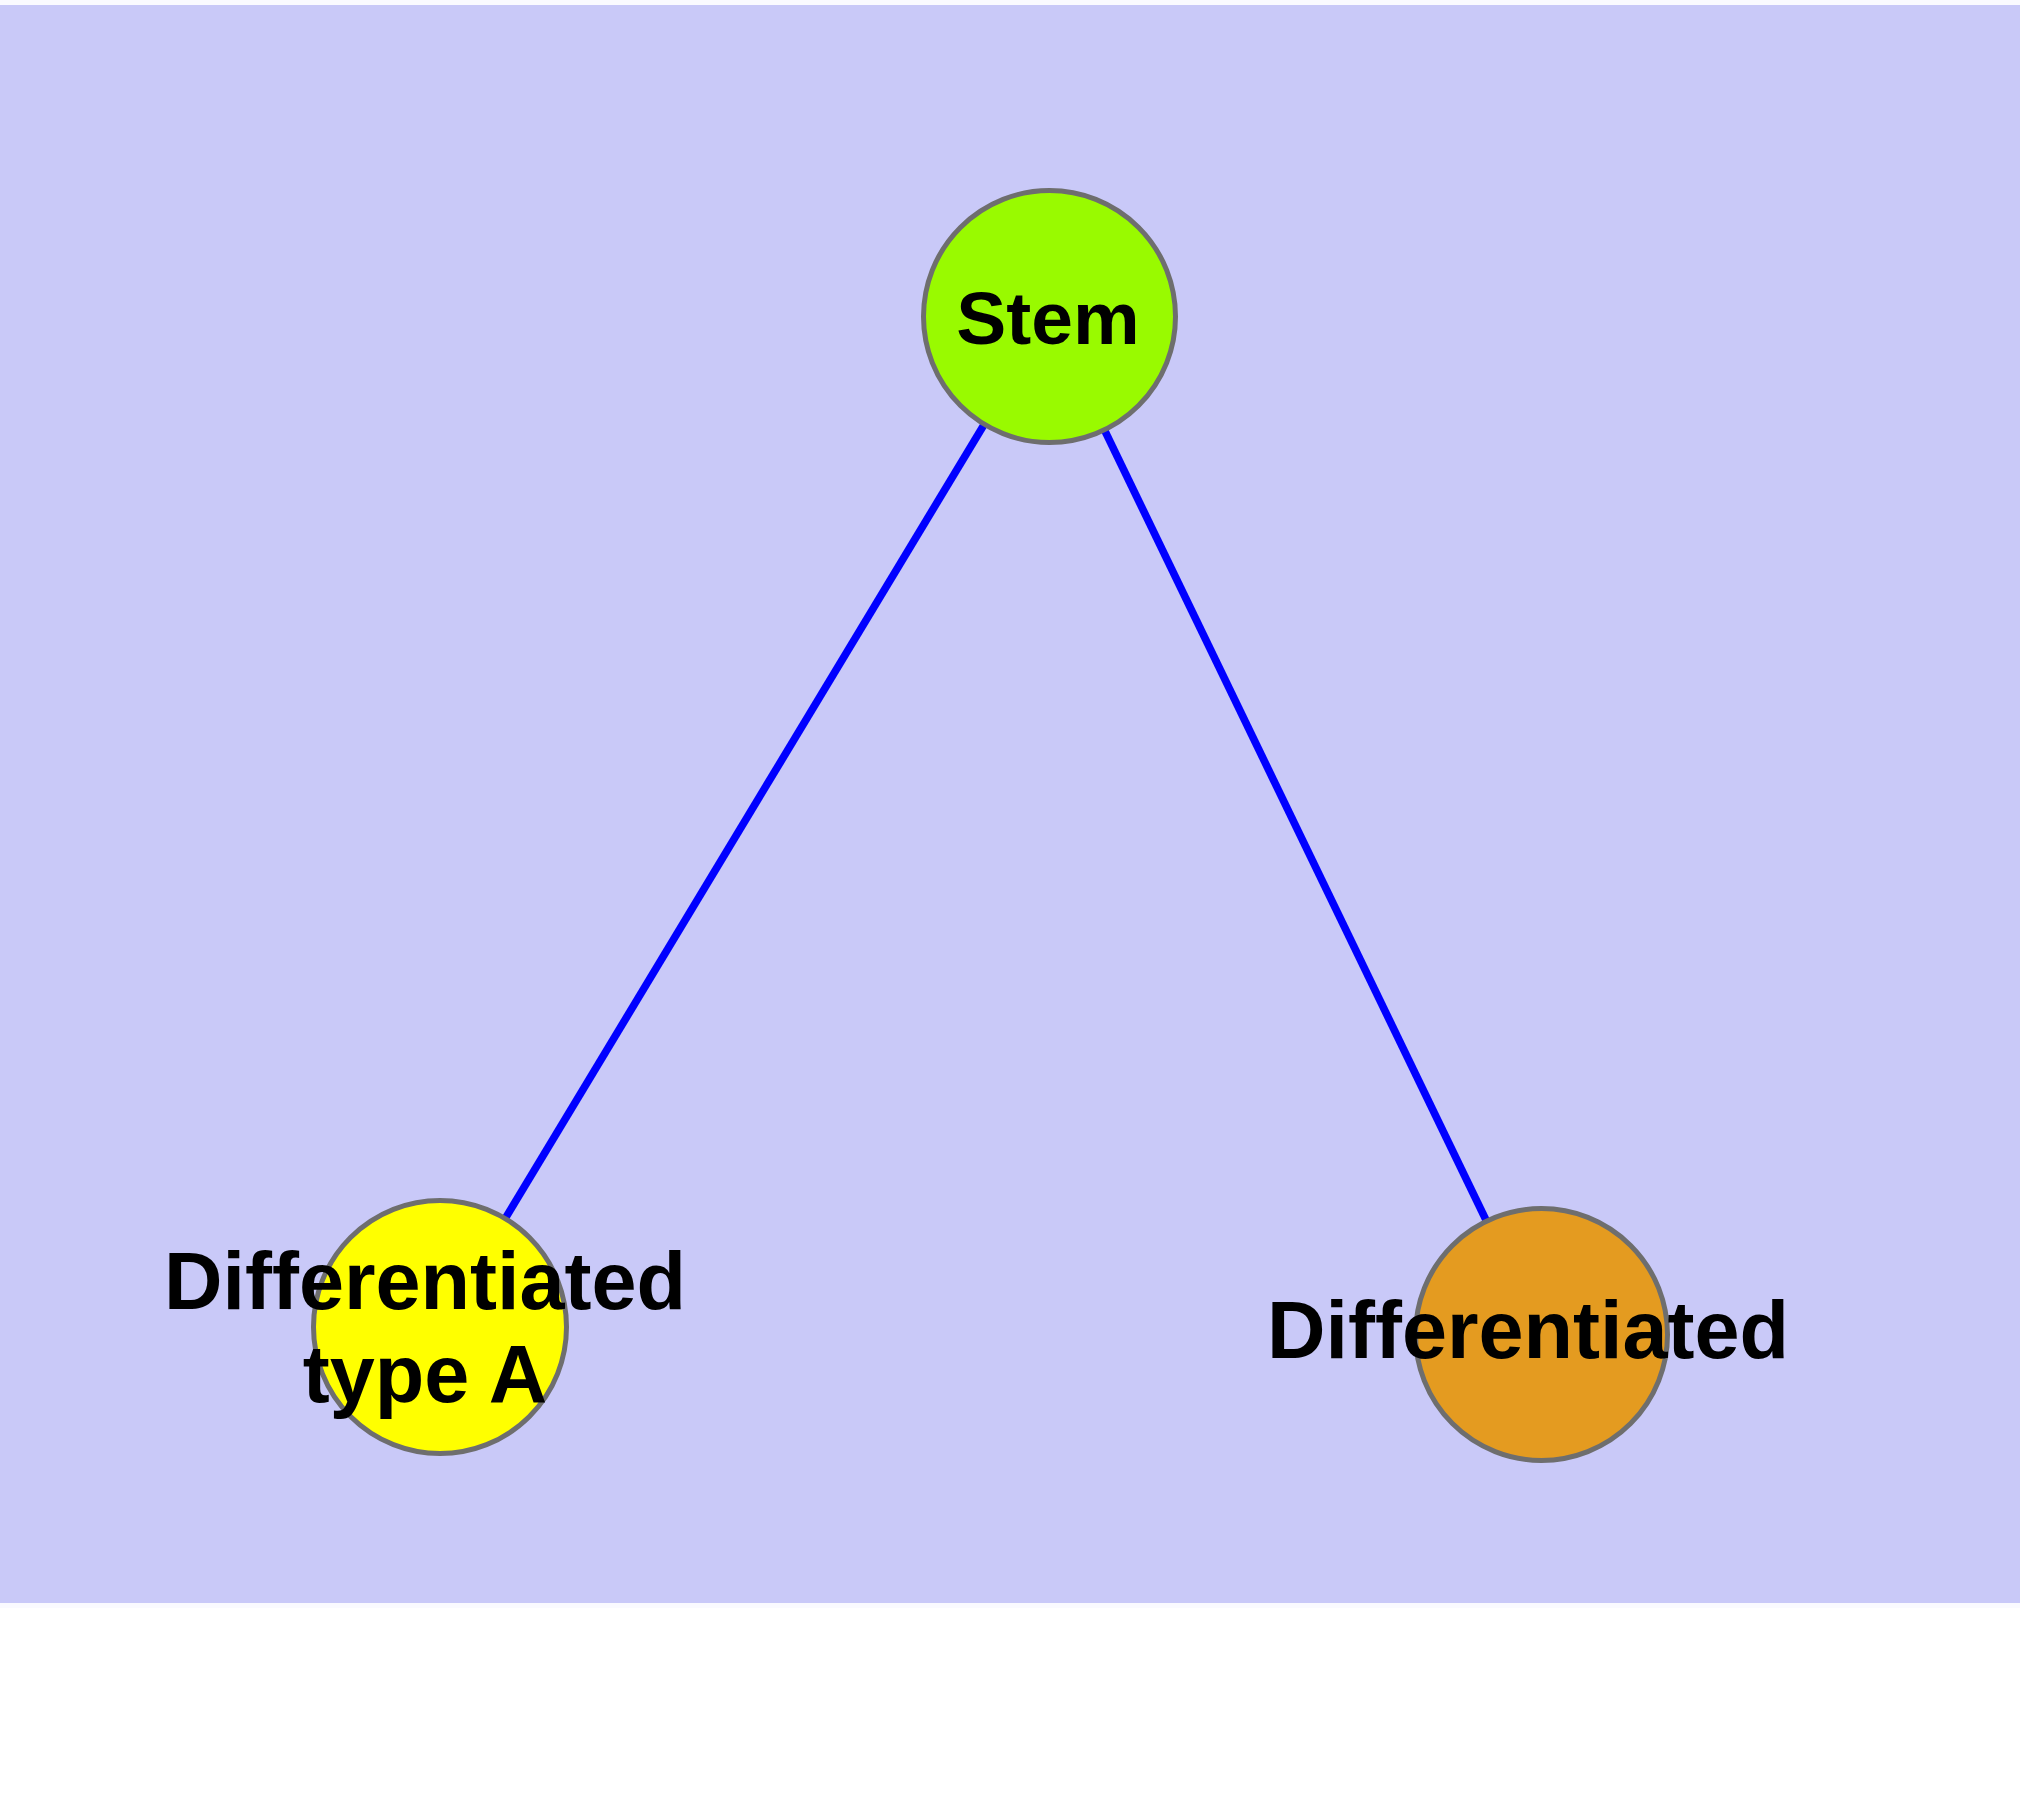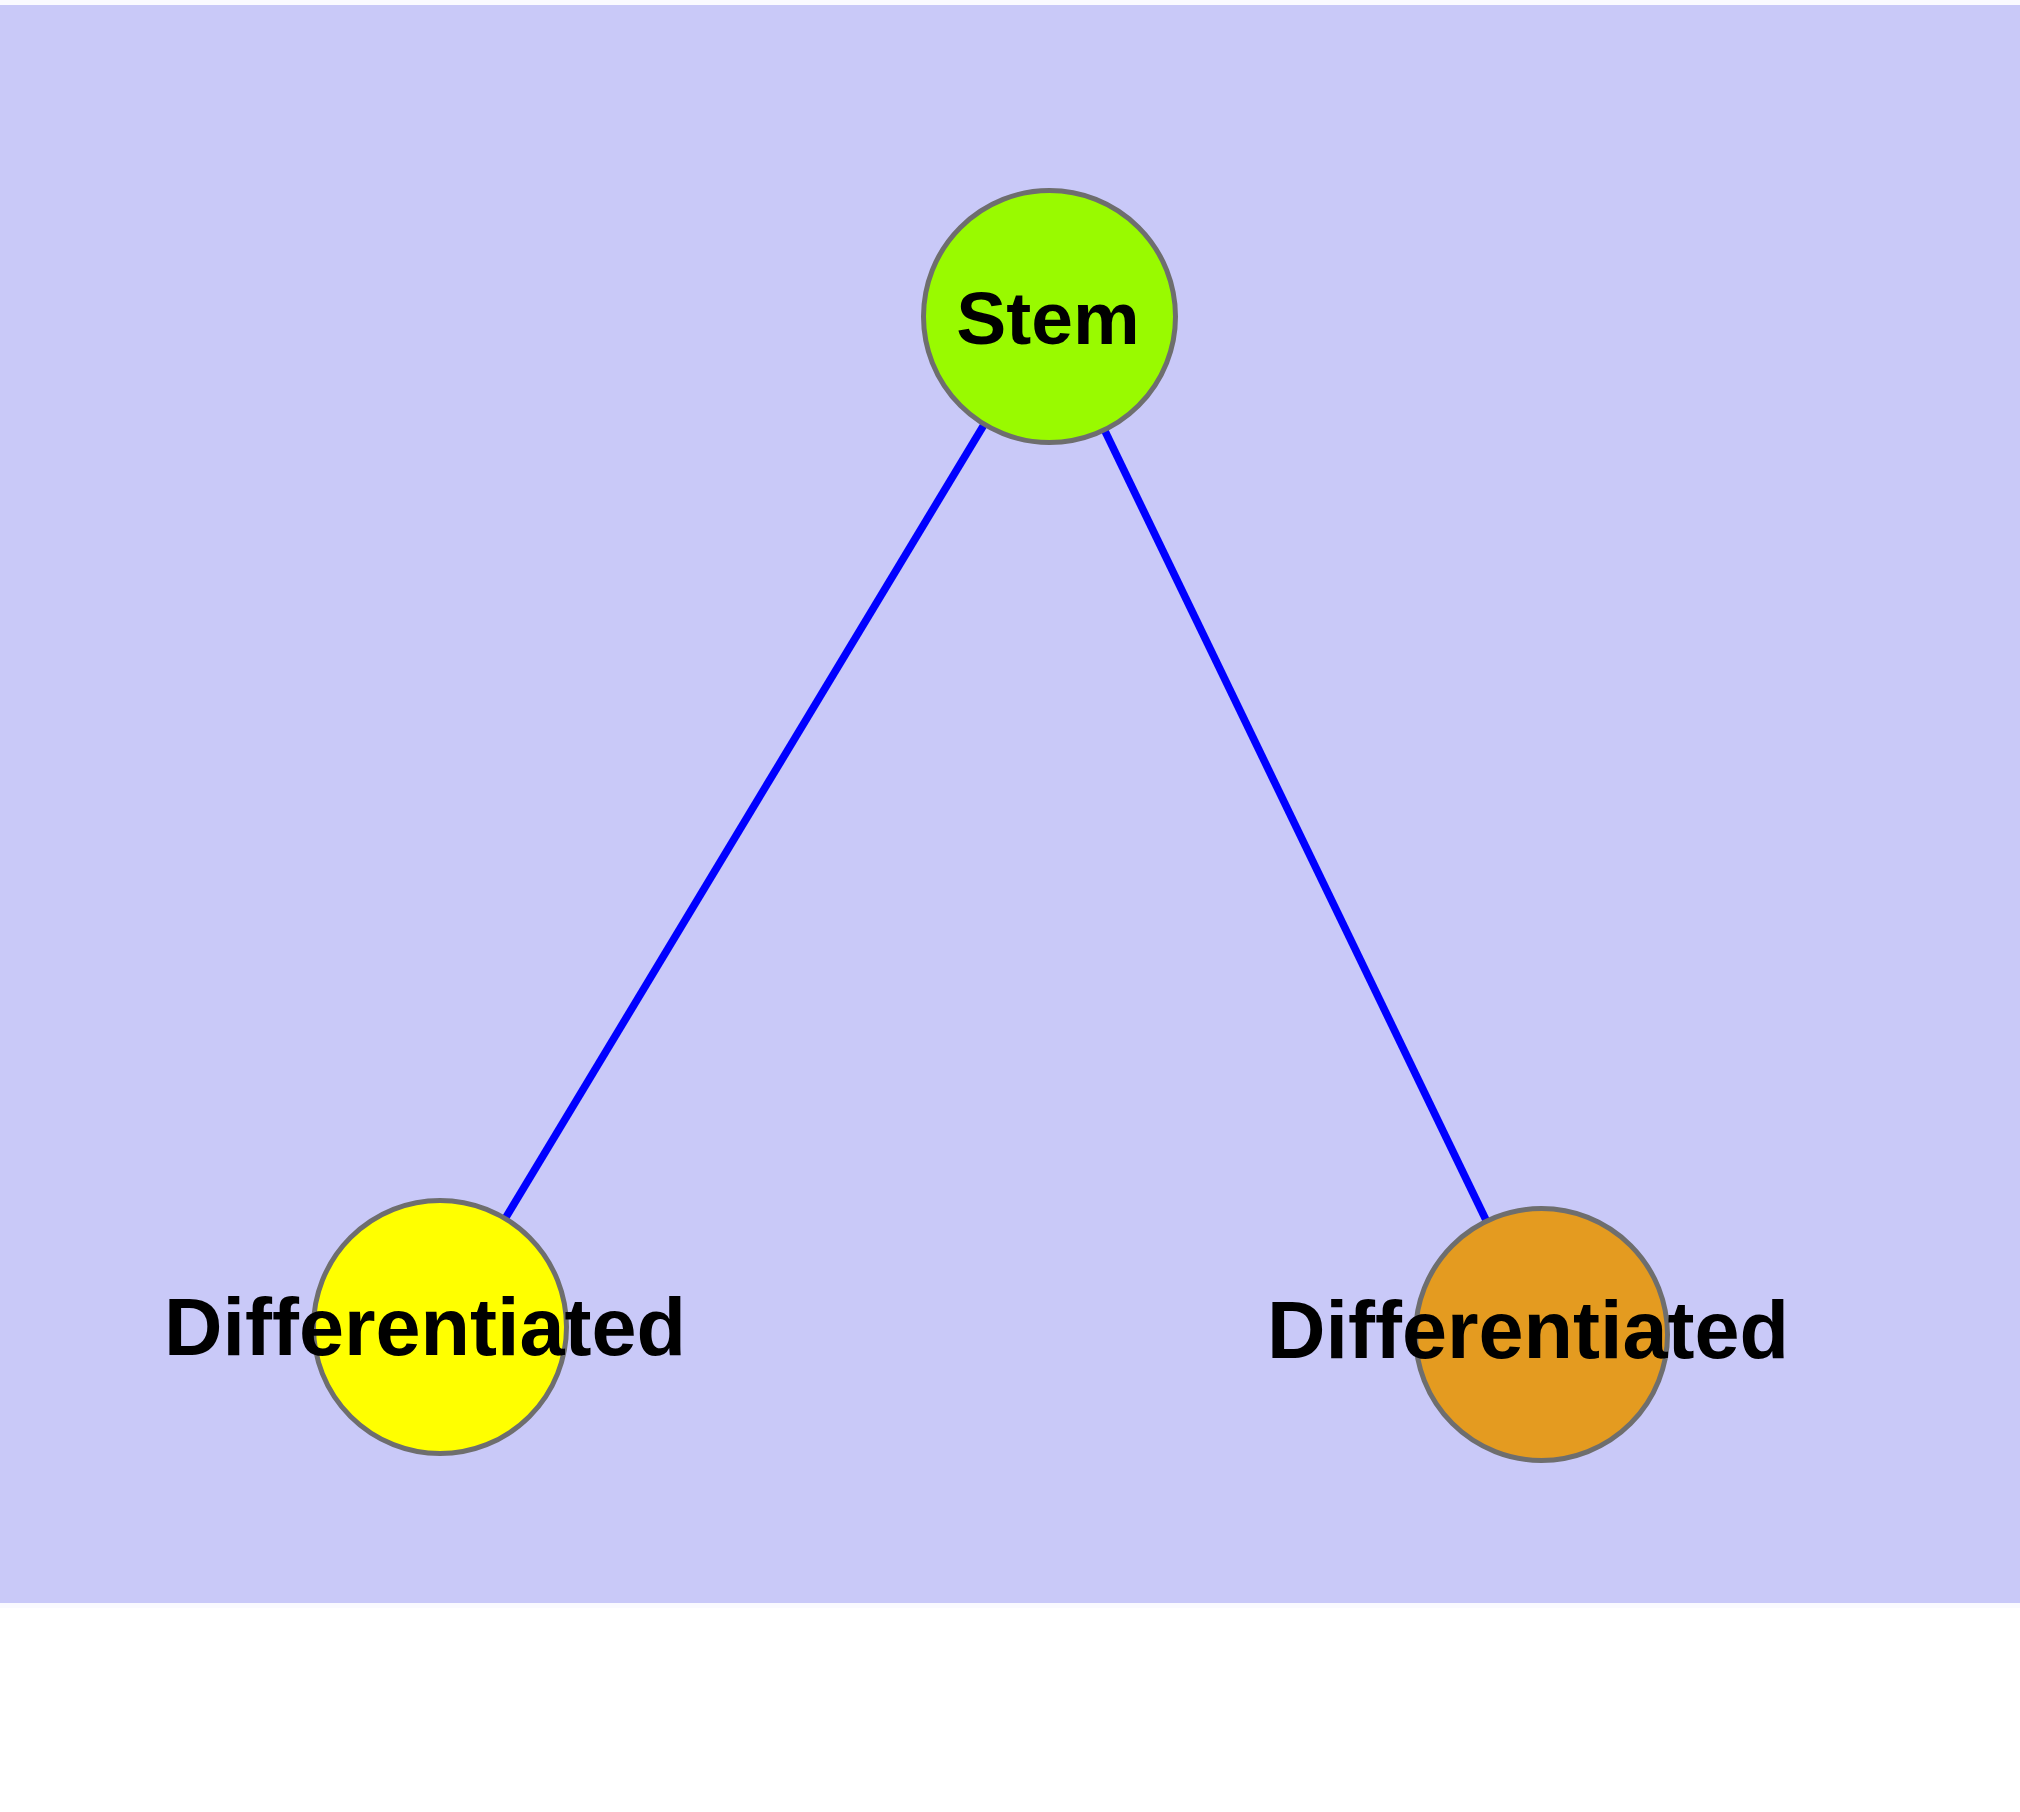--- a/index.html
+++ b/index.html
@@ -98,20 +98,21 @@
   <div class="node node-stem" style="background-color: rgb(153, 250, 0); border-color: rgb(110, 110, 110);"></div>
 
   <div class="node node-type-a" style="background-color: rgb(255, 255, 0); border-color: rgb(110, 110, 110);"></div>
 
   <div class="node node-type-b" style="background-color: rgb(228, 155, 32); border-color: rgb(110, 110, 110);"></div>
 
   <div class="node-label label-stem" style="color: rgb(0, 0, 0);">Stem</div>
 
   <div class="node-label label-type-a" style="color: rgb(0, 0, 0);">
     <div>Differentiated</div>
+    <div>type A</div>
   </div>
 
   <div class="node-label label-type-b" style="color: rgb(0, 0, 0);">
     <div>Differentiated</div>
   </div>
 
   <div class="edge-strip top"></div>
   <div class="edge-strip bottom"></div>
 
 </div>

